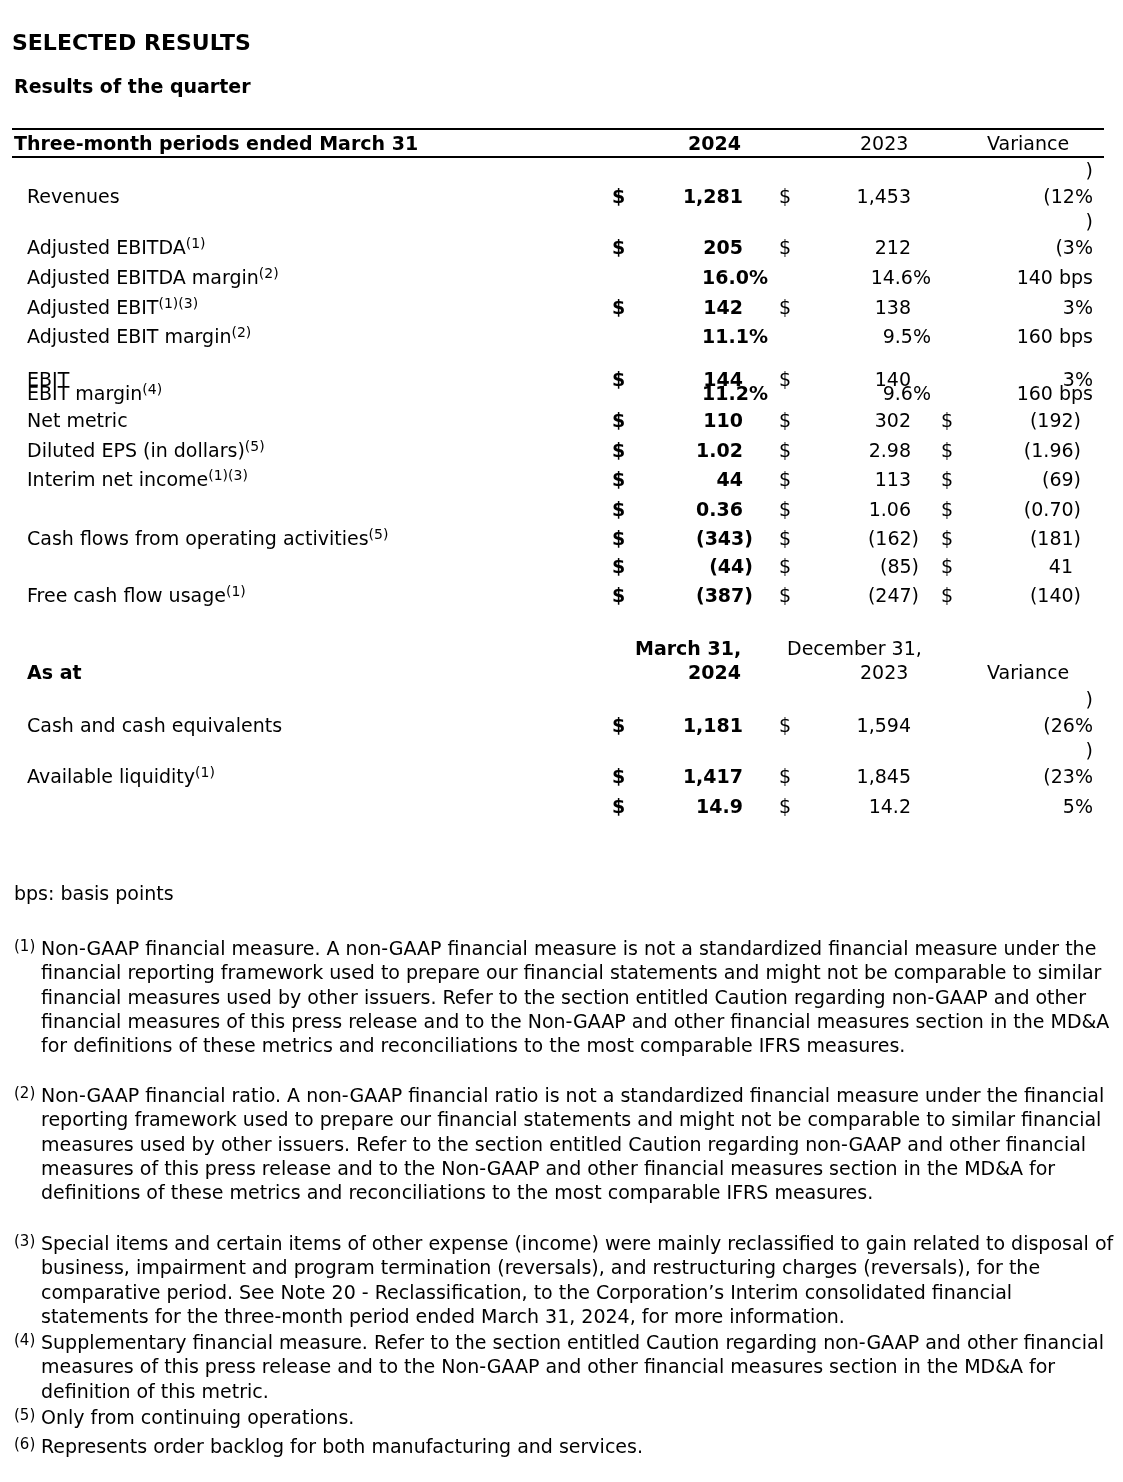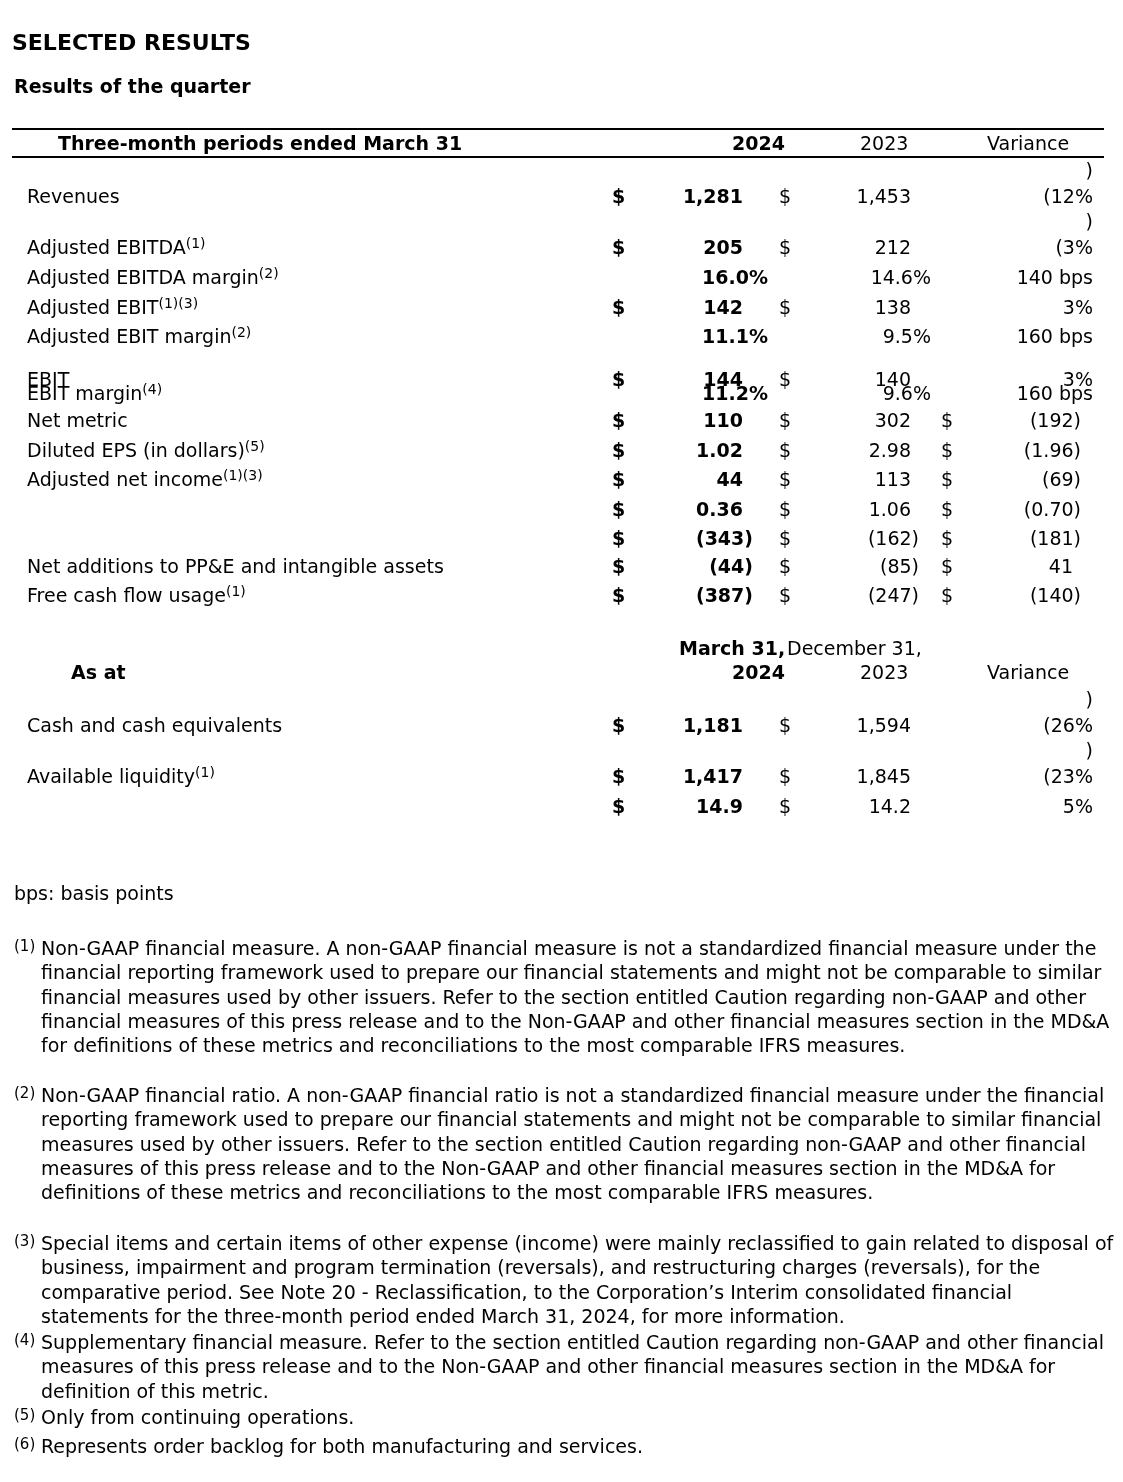--- a/index.html
+++ b/index.html
@@ -1,21 +1,21 @@
 <!DOCTYPE html>
 <html><head>
 <meta charset="utf-8">
 <style>
   html, body { margin: 0; padding: 0; background: #ffffff; }
   body {
     width: 1123px; height: 1482px; position: relative; overflow: hidden;
     font-family: "DejaVu Sans", sans-serif; color: #000000; font-size: 19px;
   }
   .abs { position: absolute; white-space: nowrap; }
-  .bold { font-weight: bold; margin-left: 44px; }
+  .bold { font-weight: bold; }
   .sec-title { left: 12px; top: 30px; font-size: 22px; font-weight: bold; }
   .sub-title { left: 14px; top: 75px; font-size: 19px; font-weight: bold; }
   .rule { position: absolute; left: 12px; width: 1092px; height: 2px; background: #000; }
   .hdr { top: 131px; font-size: 19px; line-height: 24px; }
   .row { position: absolute; left: 0; width: 1123px; height: 26px; }
   .lbl { position: absolute; left: 27px; top: 0; white-space: nowrap; line-height: 26px; }
   .lbl sup { font-size: 14px; vertical-align: 6px; line-height: 0; }
   .cur24 { position: absolute; left: 612px; top: 0; font-weight: bold; line-height: 26px; }
   .v24 { position: absolute; right: 380px; top: 0; font-weight: bold; line-height: 26px; text-align: right; }
   .v24.paren { right: 370px; }
@@ -117,46 +117,46 @@
       <div class="row" style="top: 437px;">
         <span class="lbl"><span>Diluted EPS (in dollars)</span><sup>(5)</sup></span>
         <span class="cur24">$</span>
         <span class="v24">1.02</span>
         <span class="cur23">$</span>
         <span class="v23">2.98</span>
         <span class="curv">$</span>
         <span class="vv paren">(1.96)</span>
       </div>
       <div class="row" style="top: 466px;">
-        <span class="lbl"><span>Adjusted net income</span><sup>(1)(3)</sup></span>
+        <span class="lbl"><span>Interim net income</span><sup>(1)(3)</sup></span>
         <span class="cur24">$</span>
         <span class="v24">44</span>
         <span class="cur23">$</span>
         <span class="v23">113</span>
         <span class="curv">$</span>
         <span class="vv paren">(69)</span>
       </div>
       <div class="row" style="top: 496px;">
         <span class="cur24">$</span>
         <span class="v24">0.36</span>
         <span class="cur23">$</span>
         <span class="v23">1.06</span>
         <span class="curv">$</span>
         <span class="vv paren">(0.70)</span>
       </div>
       <div class="row" style="top: 525px;">
+        <span class="lbl"><span>Cash flows from operating activities</span><sup>(5)</sup></span>
         <span class="cur24">$</span>
         <span class="v24 paren">(343)</span>
         <span class="cur23">$</span>
         <span class="v23 paren">(162)</span>
         <span class="curv">$</span>
         <span class="vv paren">(181)</span>
       </div>
       <div class="row" style="top: 553px;">
-        <span class="lbl"><span>Net additions to PP&amp;E and intangible assets</span></span>
         <span class="cur24">$</span>
         <span class="v24 paren">(44)</span>
         <span class="cur23">$</span>
         <span class="v23 paren">(85)</span>
         <span class="curv">$</span>
         <span class="vv plain-num">41</span>
       </div>
       <div class="row" style="top: 582px;">
         <span class="lbl"><span>Free cash flow usage</span><sup>(1)</sup></span>
         <span class="cur24">$</span>

